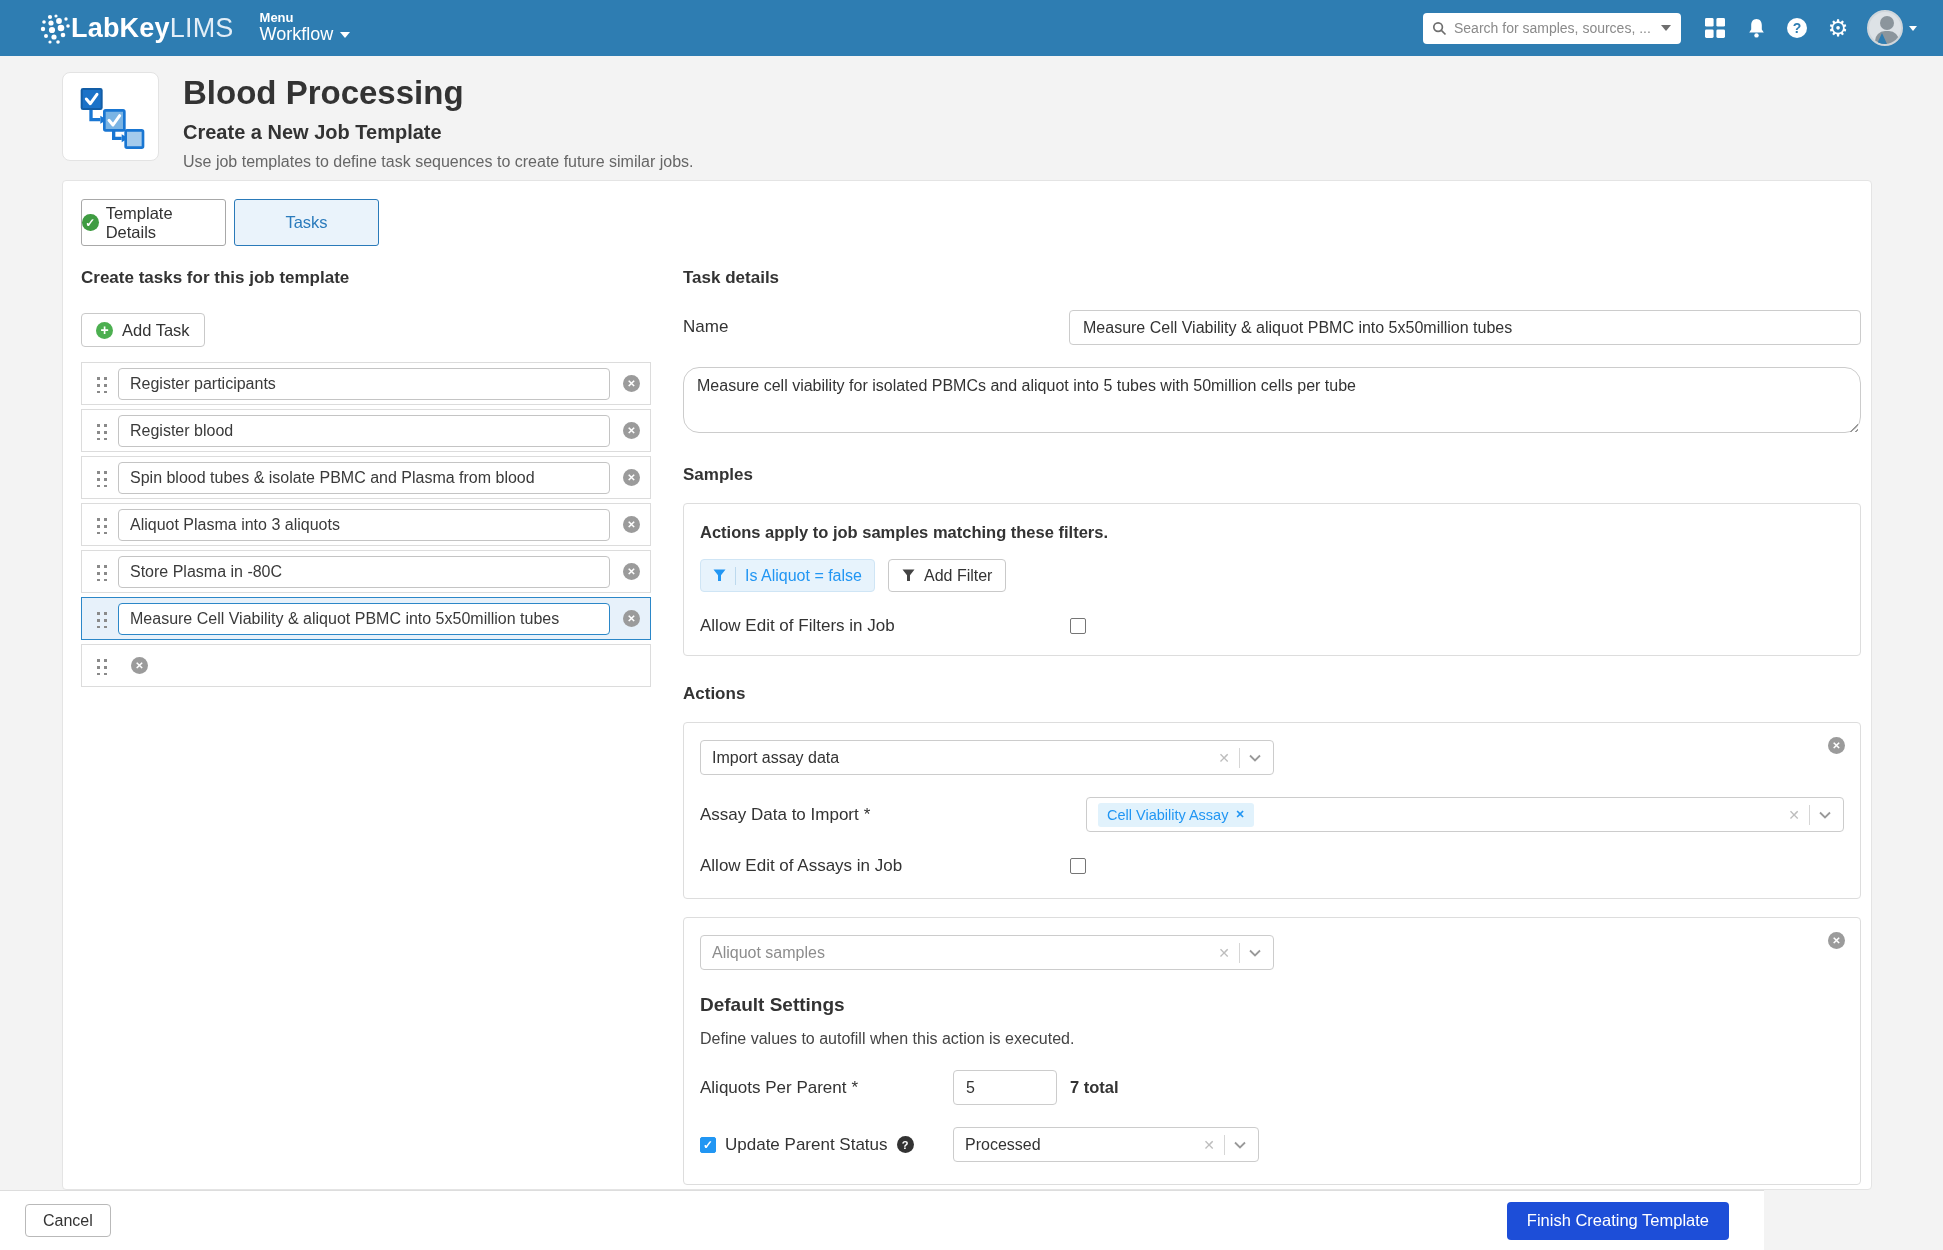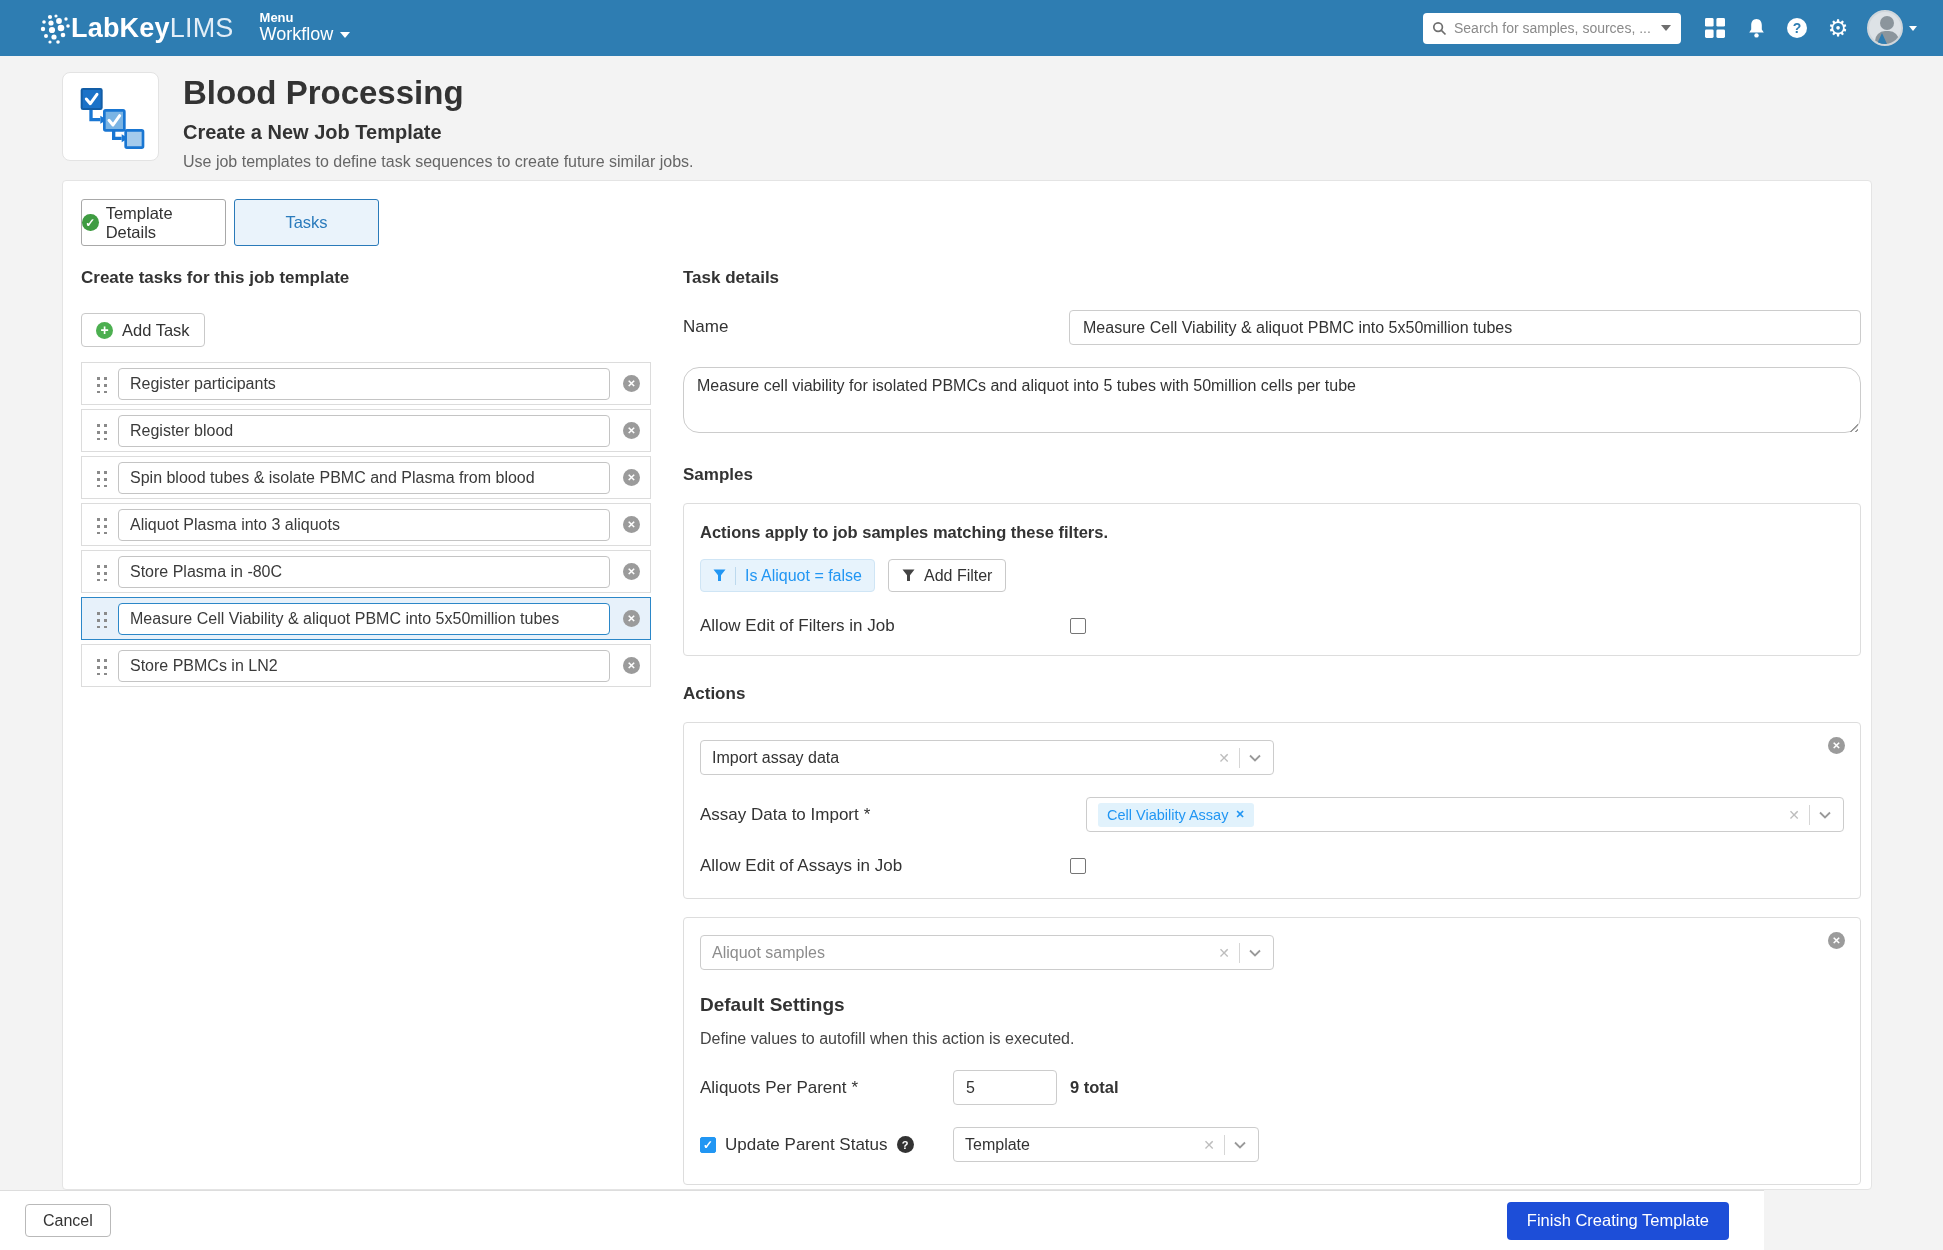--- a/index.html
+++ b/index.html
@@ -321,21 +321,20 @@
       </div>
       <div class="task-row selected">
         <div class="drag-handle"></div>
         <input type="text" value="Measure Cell Viability &amp; aliquot PBMC into 5x50million tubes" style="">
         <button class="remove-circle">
             <span>✕</span>
           </button>
       </div>
       <div class="task-row">
         <div class="drag-handle"></div>
-        <input type="text" value="Store PBMCs in LN2" style="">
         <button class="remove-circle">
             <span>✕</span>
           </button>
       </div>
     </div>
 
     <div class="right-col">
       <div class="section-heading">Task details</div>
 
       <div class="form-row">
@@ -427,34 +426,34 @@
             <svg width="12" height="8" viewBox="0 0 12 8">
                 <polyline points="1,1.5 6,6.5 11,1.5" fill="none" stroke="#999" stroke-width="1.8"></polyline>
               </svg>
           </span>
         </div>
         <div class="settings-heading">Default Settings</div>
         <div class="settings-note">Define values to autofill when this action is executed.</div>
         <div class="inline-row">
           <div class="short-label"><span>Aliquots Per Parent</span><span class="req">*</span></div>
           <input type="text" class="num-input" value="5" style="">
-          <span class="total-text">9 total</span>
+          <span class="total-text">7 total</span>
         </div>
         <div class="inline-row">
           <div class="ups-group">
             <div class="checkbox checked">
                 <span>✓</span>
               </div>
             <span style="font-size:17px">Update Parent Status</span>
             <span class="help-dark">
                 <span>?</span>
               </span>
           </div>
           <div class="select status-select">
-            <span class="sel-value">Template</span>
+            <span class="sel-value">Processed</span>
             <span class="sel-clear"><span>✕</span></span>
             <span class="sel-div"></span>
             <span class="sel-chev">
               <svg width="12" height="8" viewBox="0 0 12 8">
                   <polyline points="1,1.5 6,6.5 11,1.5" fill="none" stroke="#999" stroke-width="1.8"></polyline>
                 </svg>
             </span>
           </div>
         </div>
       </div>

